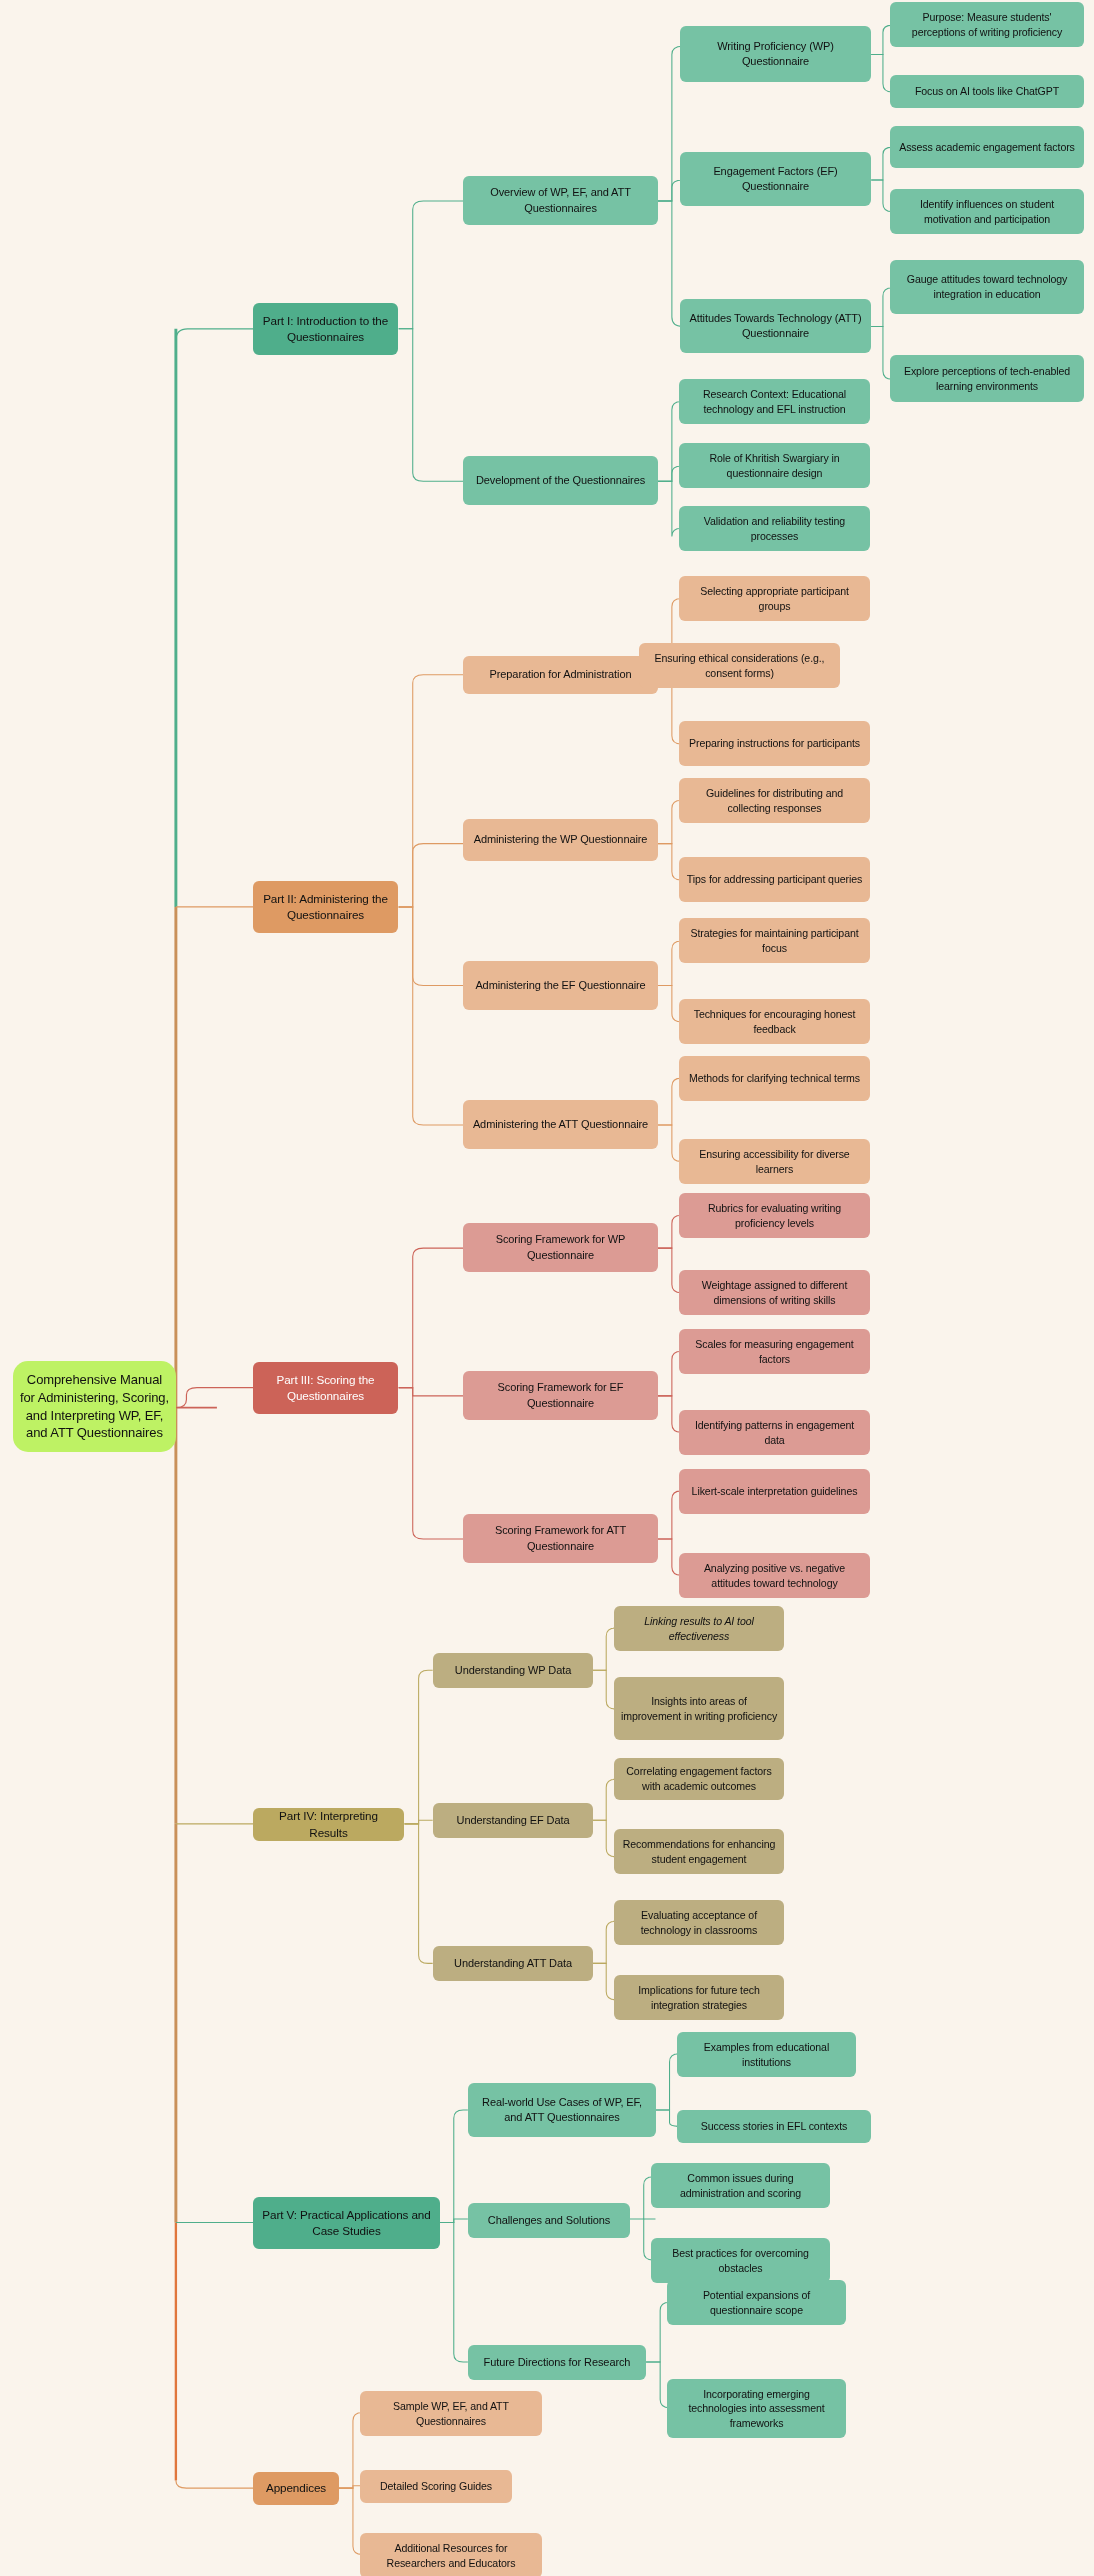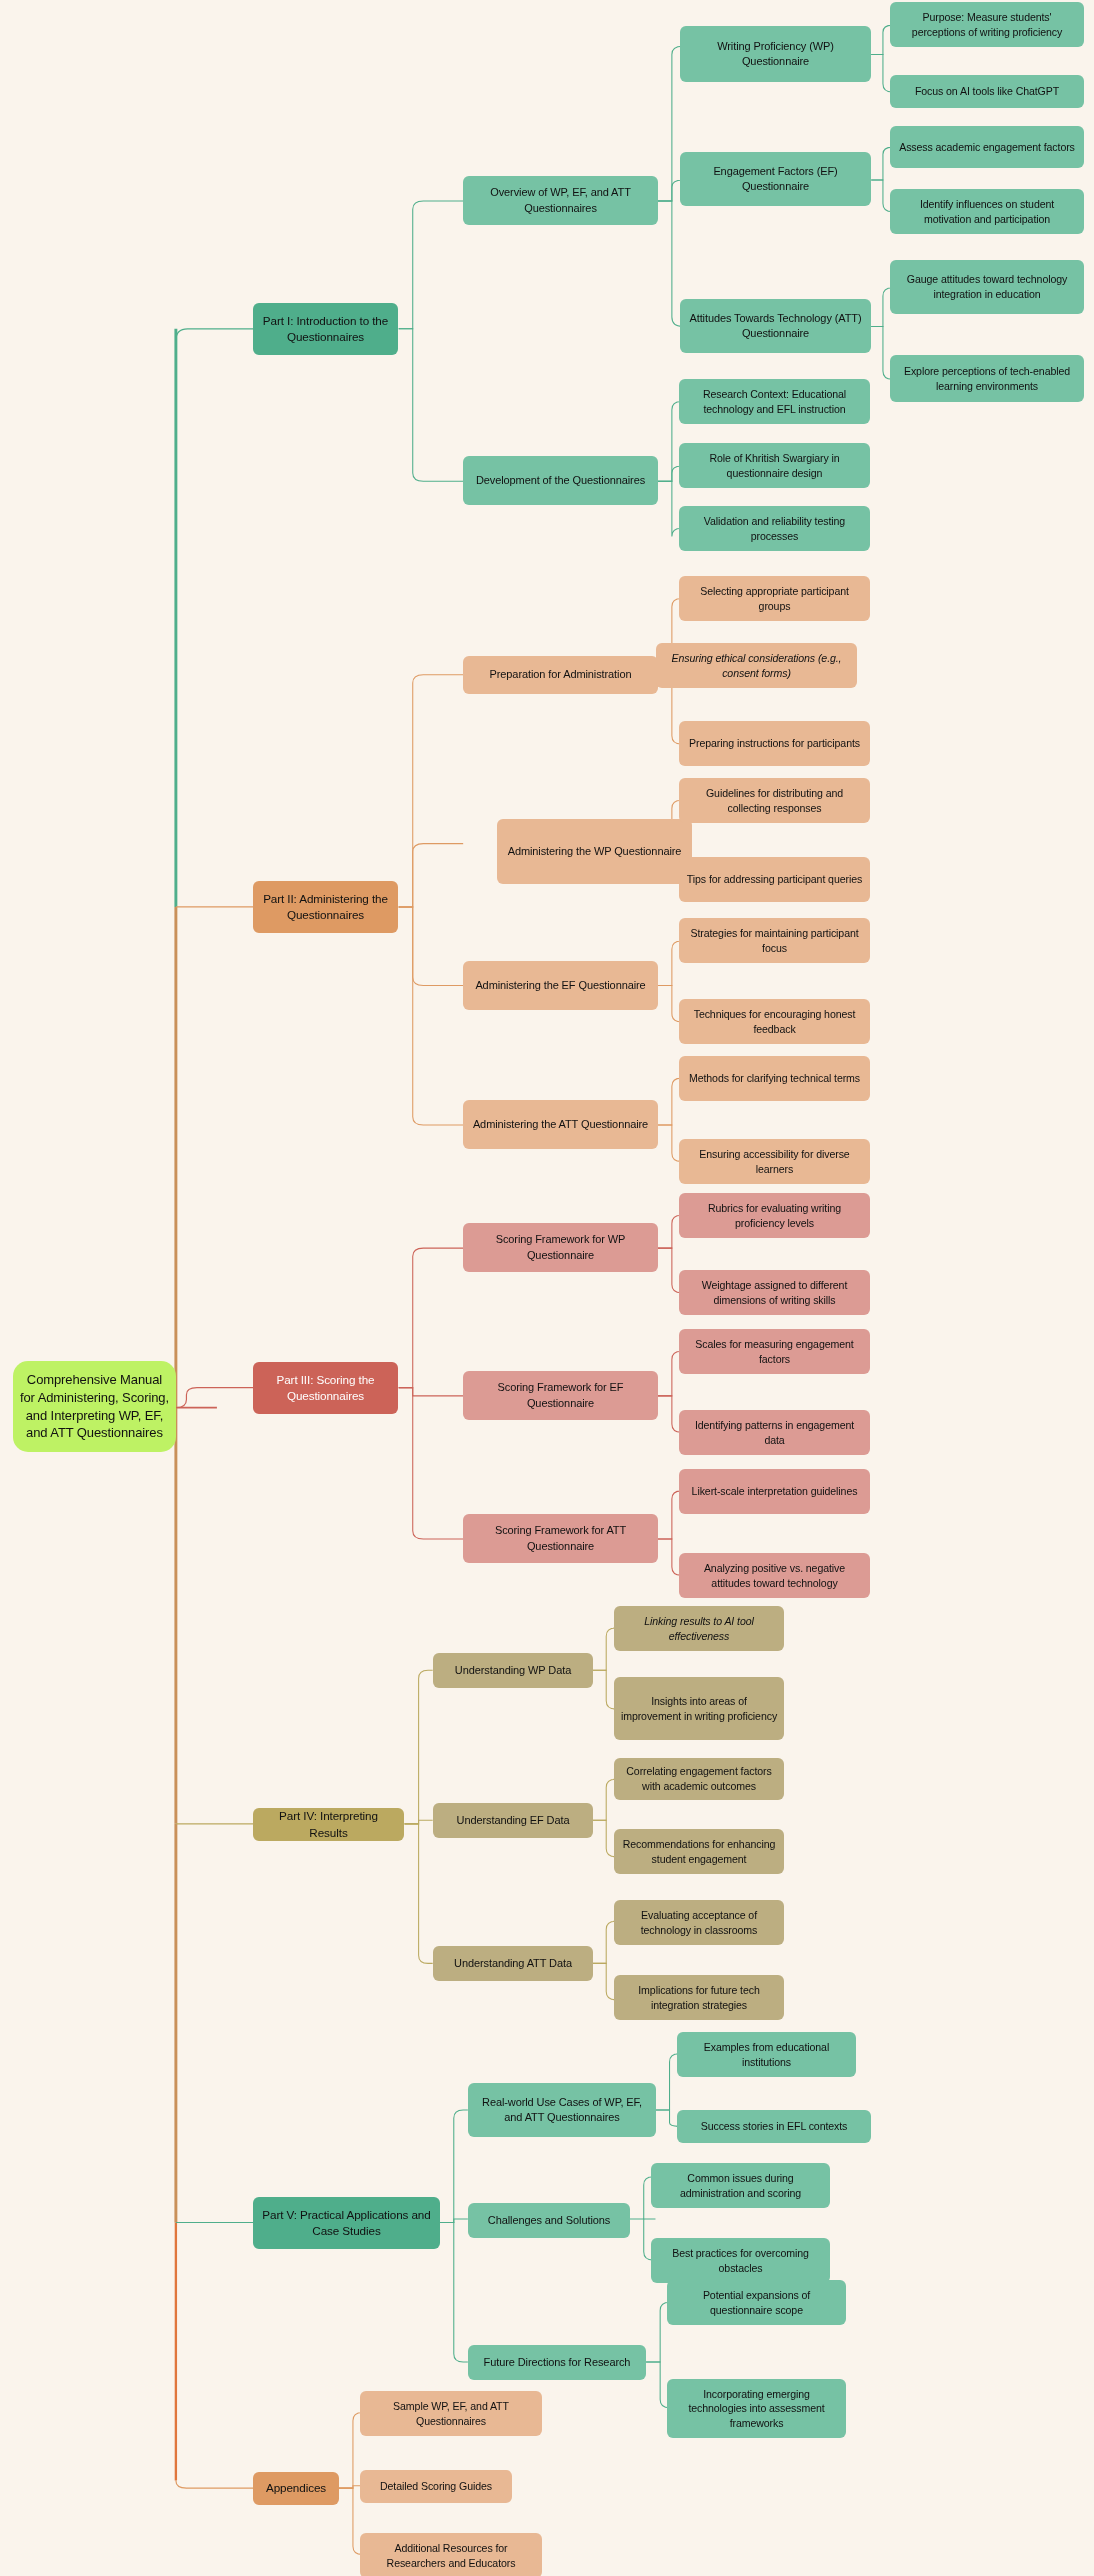--- a/index.html
+++ b/index.html
@@ -212,24 +212,24 @@
 
 <div class="node b-green2" style="left:463px;top:456px;width:195px;height:49px;">Development of the Questionnaires</div>
 <div class="node b-green3" style="left:679px;top:379px;width:191px;height:45px;font-size:10.6px;">Research Context: Educational technology and EFL instruction</div>
 <div class="node b-green3" style="left:679px;top:443px;width:191px;height:45px;font-size:10.6px;">Role of Khritish Swargiary in questionnaire design</div>
 <div class="node b-green3" style="left:679px;top:506px;width:191px;height:45px;font-size:10.6px;">Validation and reliability testing processes</div>
 
 <div class="node b-orange1" style="left:253px;top:881px;width:145px;height:52px;">Part II: Administering the Questionnaires</div>
 
 <div class="node b-orange2" style="left:463px;top:656px;width:195px;height:38px;">Preparation for Administration</div>
 <div class="node b-orange3" style="left:679px;top:576px;width:191px;height:45px;font-size:10.6px;">Selecting appropriate participant groups</div>
-<div class="node b-orange3" style="left:656px;top:643px;width:201px;height:45px;font-size:10.6px;font-style:italic;">Ensuring ethical considerations (e.g., consent forms)</div>
+<div class="node b-orange3" style="left:639px;top:643px;width:201px;height:45px;font-size:10.6px;">Ensuring ethical considerations (e.g., consent forms)</div>
 <div class="node b-orange3" style="left:679px;top:721px;width:191px;height:45px;font-size:10.6px;">Preparing instructions for participants</div>
 
-<div class="node b-orange2" style="left:463px;top:819px;width:195px;height:65px;margin-left:34px;">Administering the WP Questionnaire</div>
+<div class="node b-orange2" style="left:463px;top:819px;width:195px;height:42px;">Administering the WP Questionnaire</div>
 <div class="node b-orange3" style="left:679px;top:778px;width:191px;height:45px;font-size:10.6px;">Guidelines for distributing and collecting responses</div>
 <div class="node b-orange3" style="left:679px;top:857px;width:191px;height:45px;font-size:10.6px;">Tips for addressing participant queries</div>
 
 <div class="node b-orange2" style="left:463px;top:961px;width:195px;height:49px;">Administering the EF Questionnaire</div>
 <div class="node b-orange3" style="left:679px;top:918px;width:191px;height:45px;font-size:10.6px;">Strategies for maintaining participant focus</div>
 <div class="node b-orange3" style="left:679px;top:999px;width:191px;height:45px;font-size:10.6px;">Techniques for encouraging honest feedback</div>
 
 <div class="node b-orange2" style="left:463px;top:1100px;width:195px;height:49px;">Administering the ATT Questionnaire</div>
 <div class="node b-orange3" style="left:679px;top:1056px;width:191px;height:45px;font-size:10.6px;">Methods for clarifying technical terms</div>
 <div class="node b-orange3" style="left:679px;top:1139px;width:191px;height:45px;font-size:10.6px;">Ensuring accessibility for diverse learners</div>

